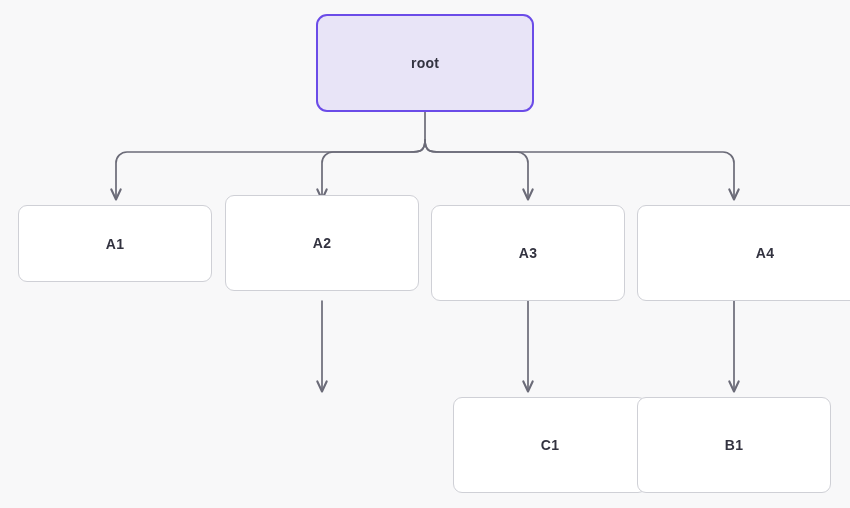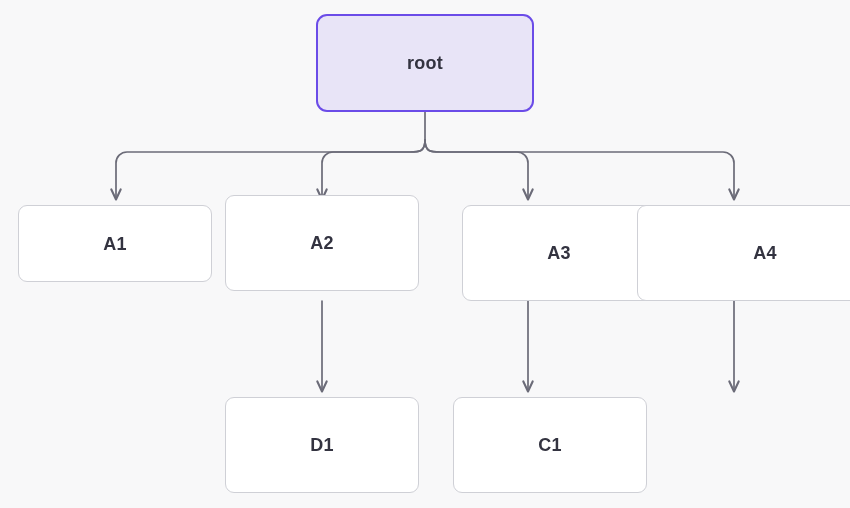--- a/index.html
+++ b/index.html
@@ -26,21 +26,21 @@
     height: 508px;
     pointer-events: none;
   }
   .node {
     position: absolute;
     box-sizing: border-box;
     display: flex;
     align-items: center;
     justify-content: center;
     border-radius: 9px;
-    font-size: 18px;
+    font-size: 14px;
     font-weight: bold;
     letter-spacing: 0.2px;
     color: #333340;
     background: #ffffff;
     border: 1.6px solid #cfd0d6;
     text-align: right;
   }
   .node.root {
     background: #e8e4f7;
     border: 2.2px solid #6b4ce8;
@@ -96,30 +96,30 @@
   </div>
 
   <div class="node" style="left:18px; top:205px; width:194px; height:77px;">
     <span class="node-label">A1</span>
   </div>
 
   <div class="node" style="left:225px; top:195px; width:194px; height:96px;">
     <span class="node-label">A2</span>
   </div>
 
-  <div class="node" style="left:431px; top:205px; width:194px; height:96px;margin-left:31px;">
+  <div class="node" style="left:431px; top:205px; width:194px; height:96px;">
     <span class="node-label">A3</span>
   </div>
 
   <div class="node" style="left:637px; top:205px; width:222px; height:96px;padding-left:34px;">
     <span class="node-label">A4</span>
   </div>
 
-  <div class="node" style="left:225px; top:397px; width:194px; height:96px;">
-    <span class="node-label">D1</span>
-  </div>
 
   <div class="node" style="left:453px; top:397px; width:194px; height:96px;">
     <span class="node-label">C1</span>
   </div>
 
+  <div class="node" style="left:637px; top:397px; width:194px; height:96px;">
+    <span class="node-label">B1</span>
+  </div>
 
 </div>
 
 </body></html>

